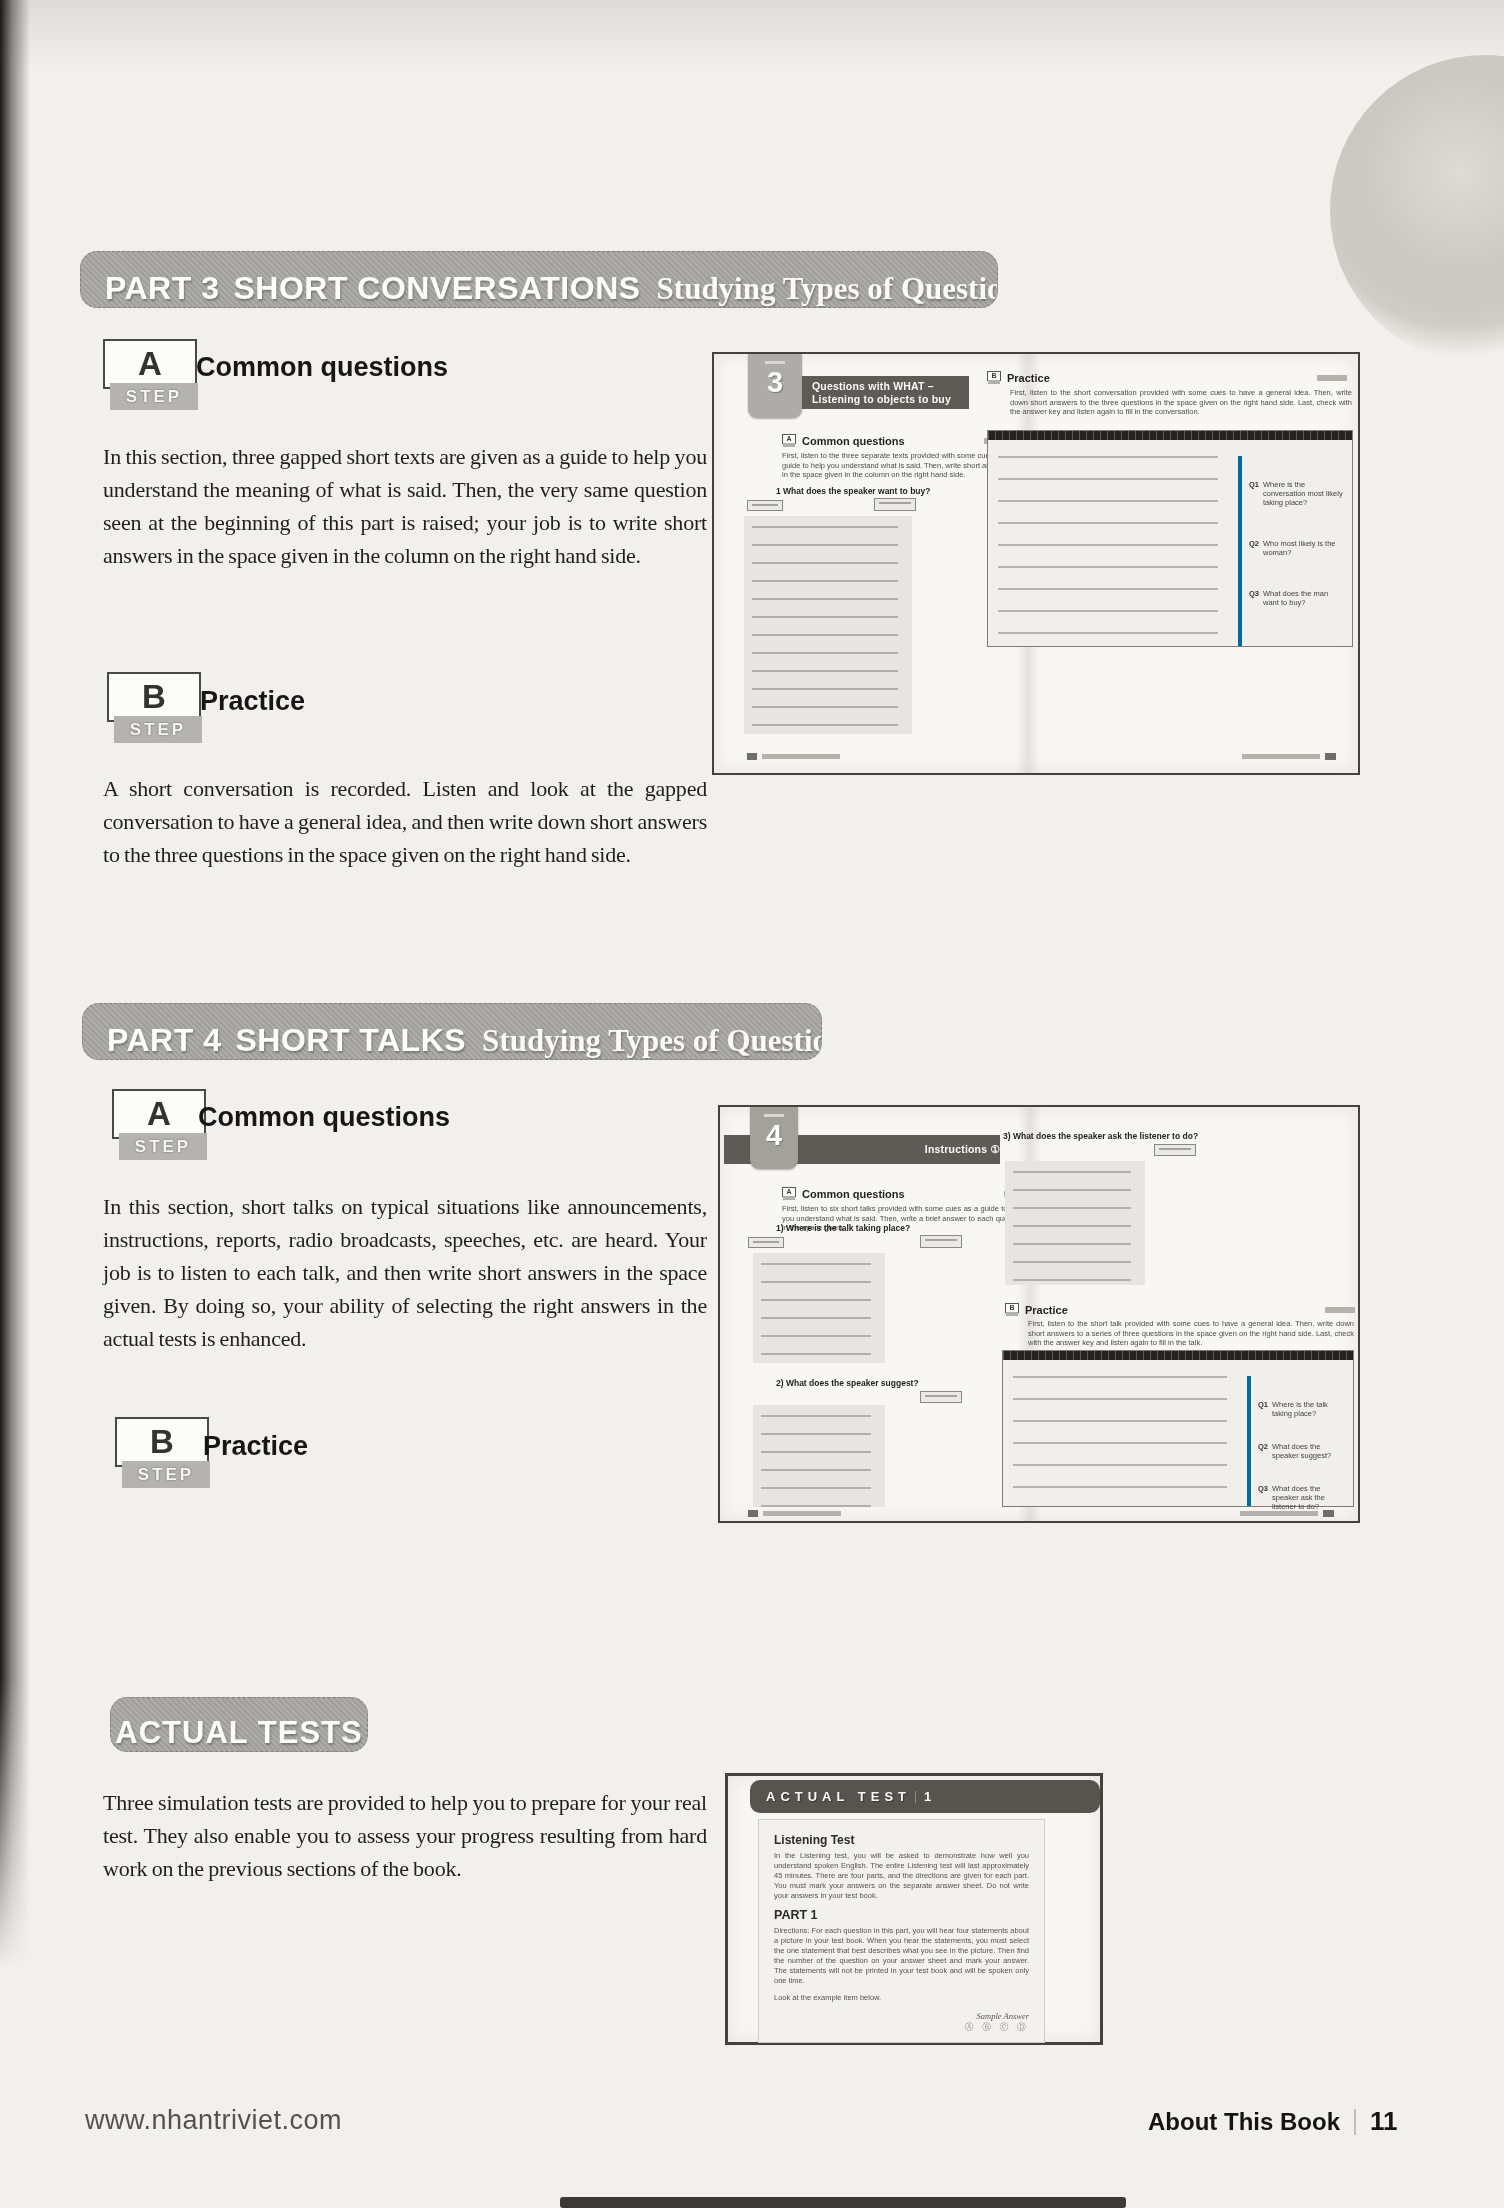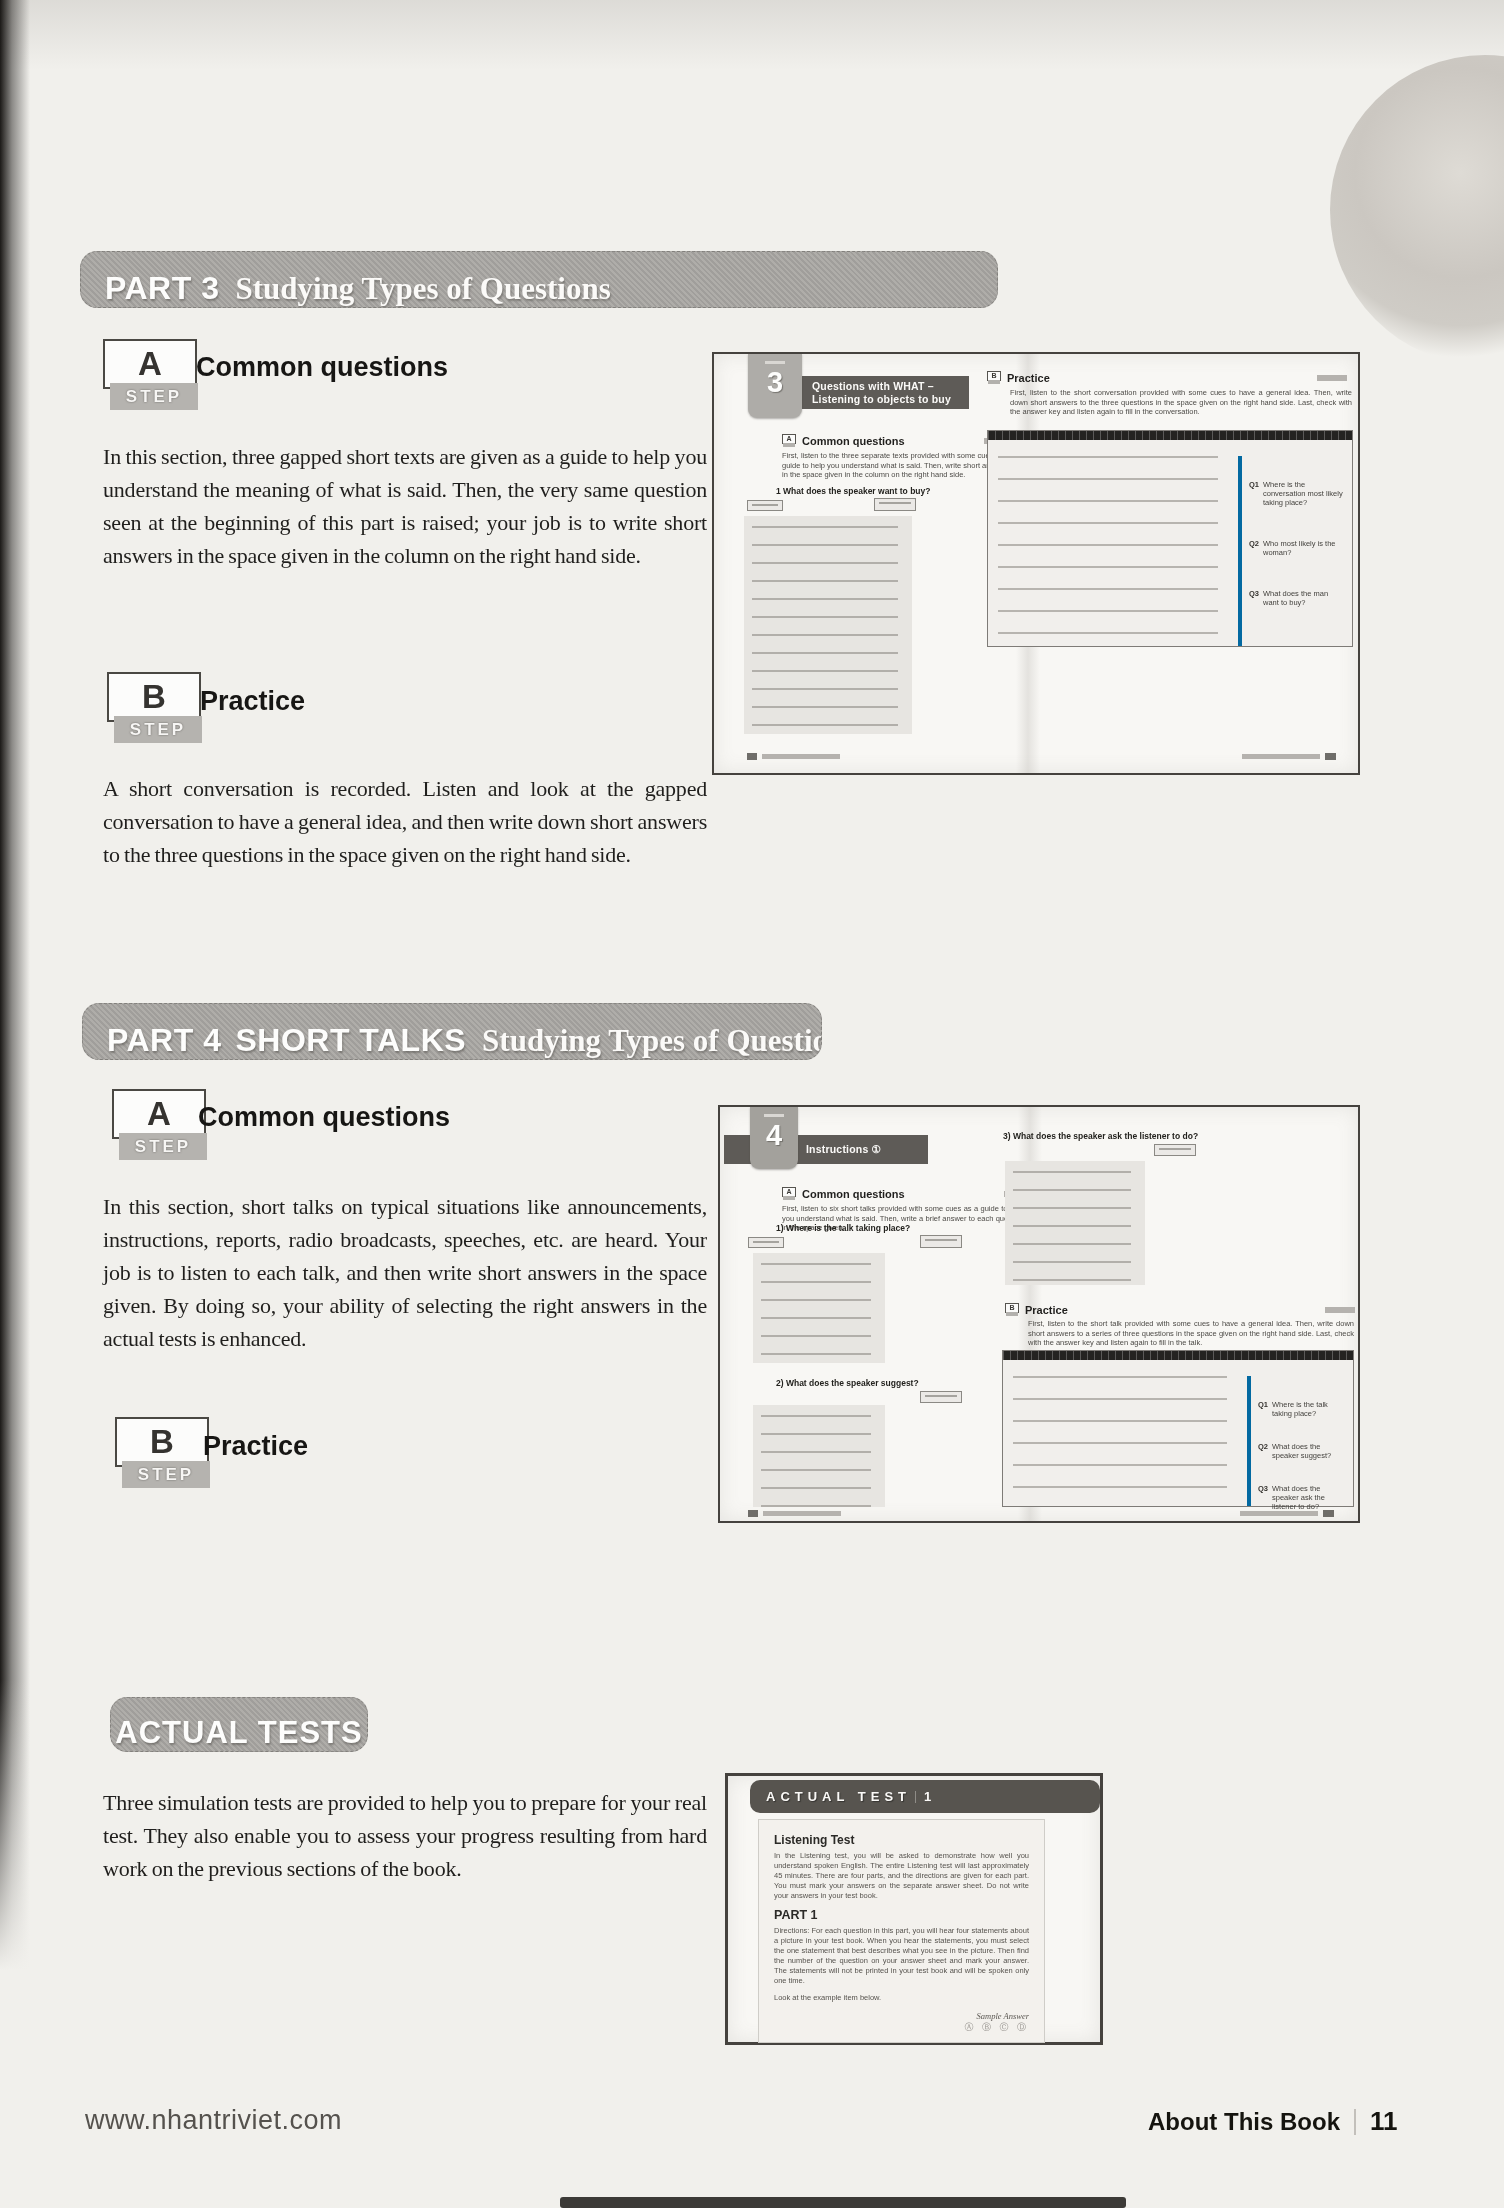--- a/index.html
+++ b/index.html
@@ -105,20 +105,21 @@
 <div class="page">
 
   <div class="edge-top"></div>
   <div class="corner-blob"></div>
   <div class="edge-left"></div>
   <div class="edge-left-fade"></div>
   <div class="bottom-artifact"></div>
 
   <div class="pill" style="left:80px;top:251px;width:918px;">
     <span class="sans">PART 3</span>
+    <span class="sans" style="margin-left:14px;">SHORT CONVERSATIONS</span>
     <span class="serif">Studying Types of Questions</span>
   </div>
 
   <div class="badge" style="left:103px;top:339px;">
     <div class="box">A</div>
     <div class="tab">STEP</div>
   </div>
   <div class="h-step" style="left:196px;top:352px;">Common questions</div>
   <div class="body-text" style="left:103px;top:440px;">In this section, three gapped short texts are given as a guide to help you understand the meaning of what is said. Then, the very same question seen at the beginning of this part is raised; your job is to write short answers in the space given in the column on the right hand side.</div>
 
@@ -213,21 +214,21 @@
     <div class="tab">STEP</div>
   </div>
   <div class="h-step" style="left:203px;top:1431px;">Practice</div>
 
   <div class="thumb" style="left:718px;top:1105px;width:642px;height:418px;">
     <div class="gutter" style="left:298px;"></div>
     <div class="tabnum" style="left:30px;top:0;width:48px;height:62px;background:#a3a19c;">
       <div class="lbl"></div>
       <div class="num">4</div>
     </div>
-    <div class="mini-darkhead" style="left:4px;top:28px;width:204px;height:29px;padding-left:82px;">
+    <div class="mini-darkhead" style="left:4px;top:28px;width:276px;height:29px;padding-left:82px;text-align:right;">
       <div>Instructions ①</div>
     </div>
 
     <div class="mini-row" style="left:62px;top:80px;width:250px;">
       <div class="mini-badge">
         <div class="b">A</div>
         <div class="t"></div>
       </div>
       <div class="mini-h">Common questions</div>
       <div class="deco-bar" style="width:28px;height:6px;margin-left:auto;"></div>

